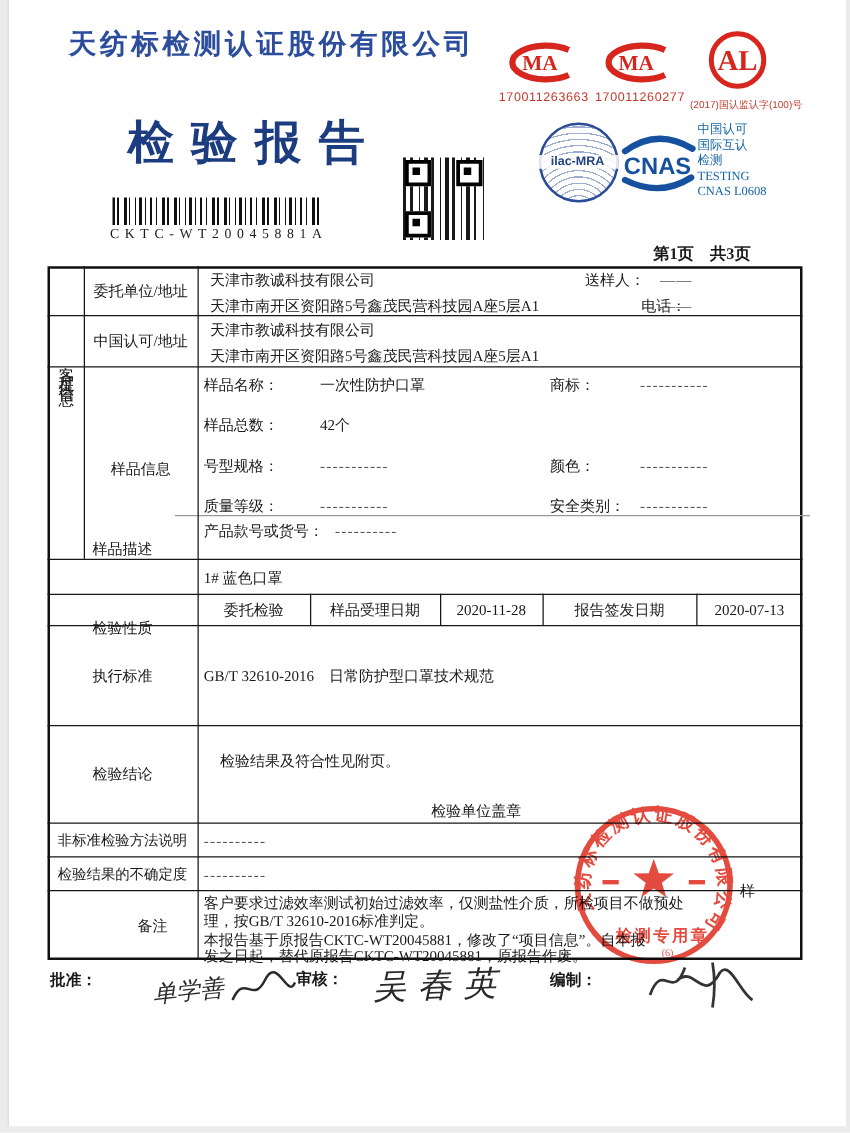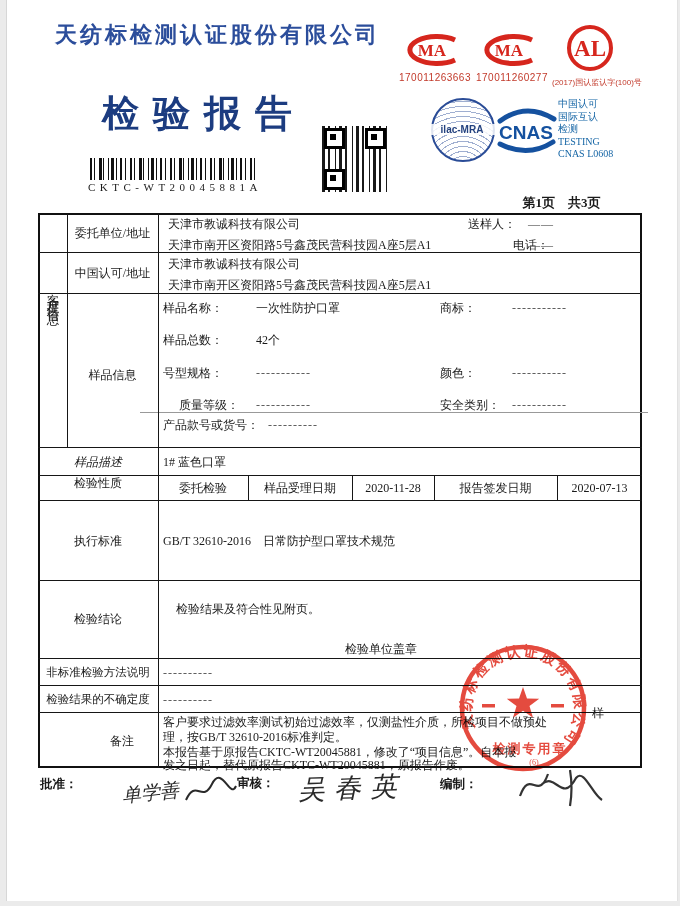--- a/index.html
+++ b/index.html
@@ -133,31 +133,31 @@
   <div class="abs t" style="left:163px;top:301px;">样品名称：</div>
   <div class="abs t" style="left:256px;top:301px;">一次性防护口罩</div>
   <div class="abs t" style="left:440px;top:301px;">商标：</div>
   <div class="abs t dash" style="left:512px;top:301px;">-----------</div>
   <div class="abs t" style="left:163px;top:333px;">样品总数：</div>
   <div class="abs t" style="left:256px;top:333px;">42个</div>
   <div class="abs t" style="left:163px;top:366px;">号型规格：</div>
   <div class="abs t dash" style="left:256px;top:366px;">-----------</div>
   <div class="abs t" style="left:440px;top:366px;">颜色：</div>
   <div class="abs t dash" style="left:512px;top:366px;">-----------</div>
-  <div class="abs t" style="left:163px;top:398px;margin-left:16px;">质量等级：</div>
+  <div class="abs t" style="left:163px;top:398px;">质量等级：</div>
   <div class="abs t dash" style="left:256px;top:398px;">-----------</div>
   <div class="abs t" style="left:440px;top:398px;">安全类别：</div>
   <div class="abs t dash" style="left:512px;top:398px;">-----------</div>
   <div class="abs t" style="left:163px;top:418px;">产品款号或货号：</div>
   <div class="abs t dash" style="left:268px;top:418px;">----------</div>
 
-  <div class="abs t ctr" style="left:38px;top:455px;width:120px;font-style:italic;">样品描述</div>
+  <div class="abs t ctr" style="left:38px;top:432px;width:120px;">样品描述</div>
   <div class="abs t" style="left:163px;top:455px;">1#  蓝色口罩</div>
 
-  <div class="abs t ctr" style="left:38px;top:476px;width:120px;">检验性质</div>
+  <div class="abs t ctr" style="left:38px;top:495px;width:120px;">检验性质</div>
   <div class="abs t ctr" style="left:158px;top:481px;width:90px;">委托检验</div>
   <div class="abs t ctr" style="left:248px;top:481px;width:104px;">样品受理日期</div>
   <div class="abs t ctr" style="left:352px;top:481px;width:82px;">2020-11-28</div>
   <div class="abs t ctr" style="left:434px;top:481px;width:123px;">报告签发日期</div>
   <div class="abs t ctr" style="left:557px;top:481px;width:85px;">2020-07-13</div>
 
   <div class="abs t ctr" style="left:38px;top:534px;width:120px;">执行标准</div>
   <div class="abs t" style="left:163px;top:534px;">GB/T 32610-2016　日常防护型口罩技术规范</div>
 
   <div class="abs t ctr" style="left:38px;top:612px;width:120px;">检验结论</div>

